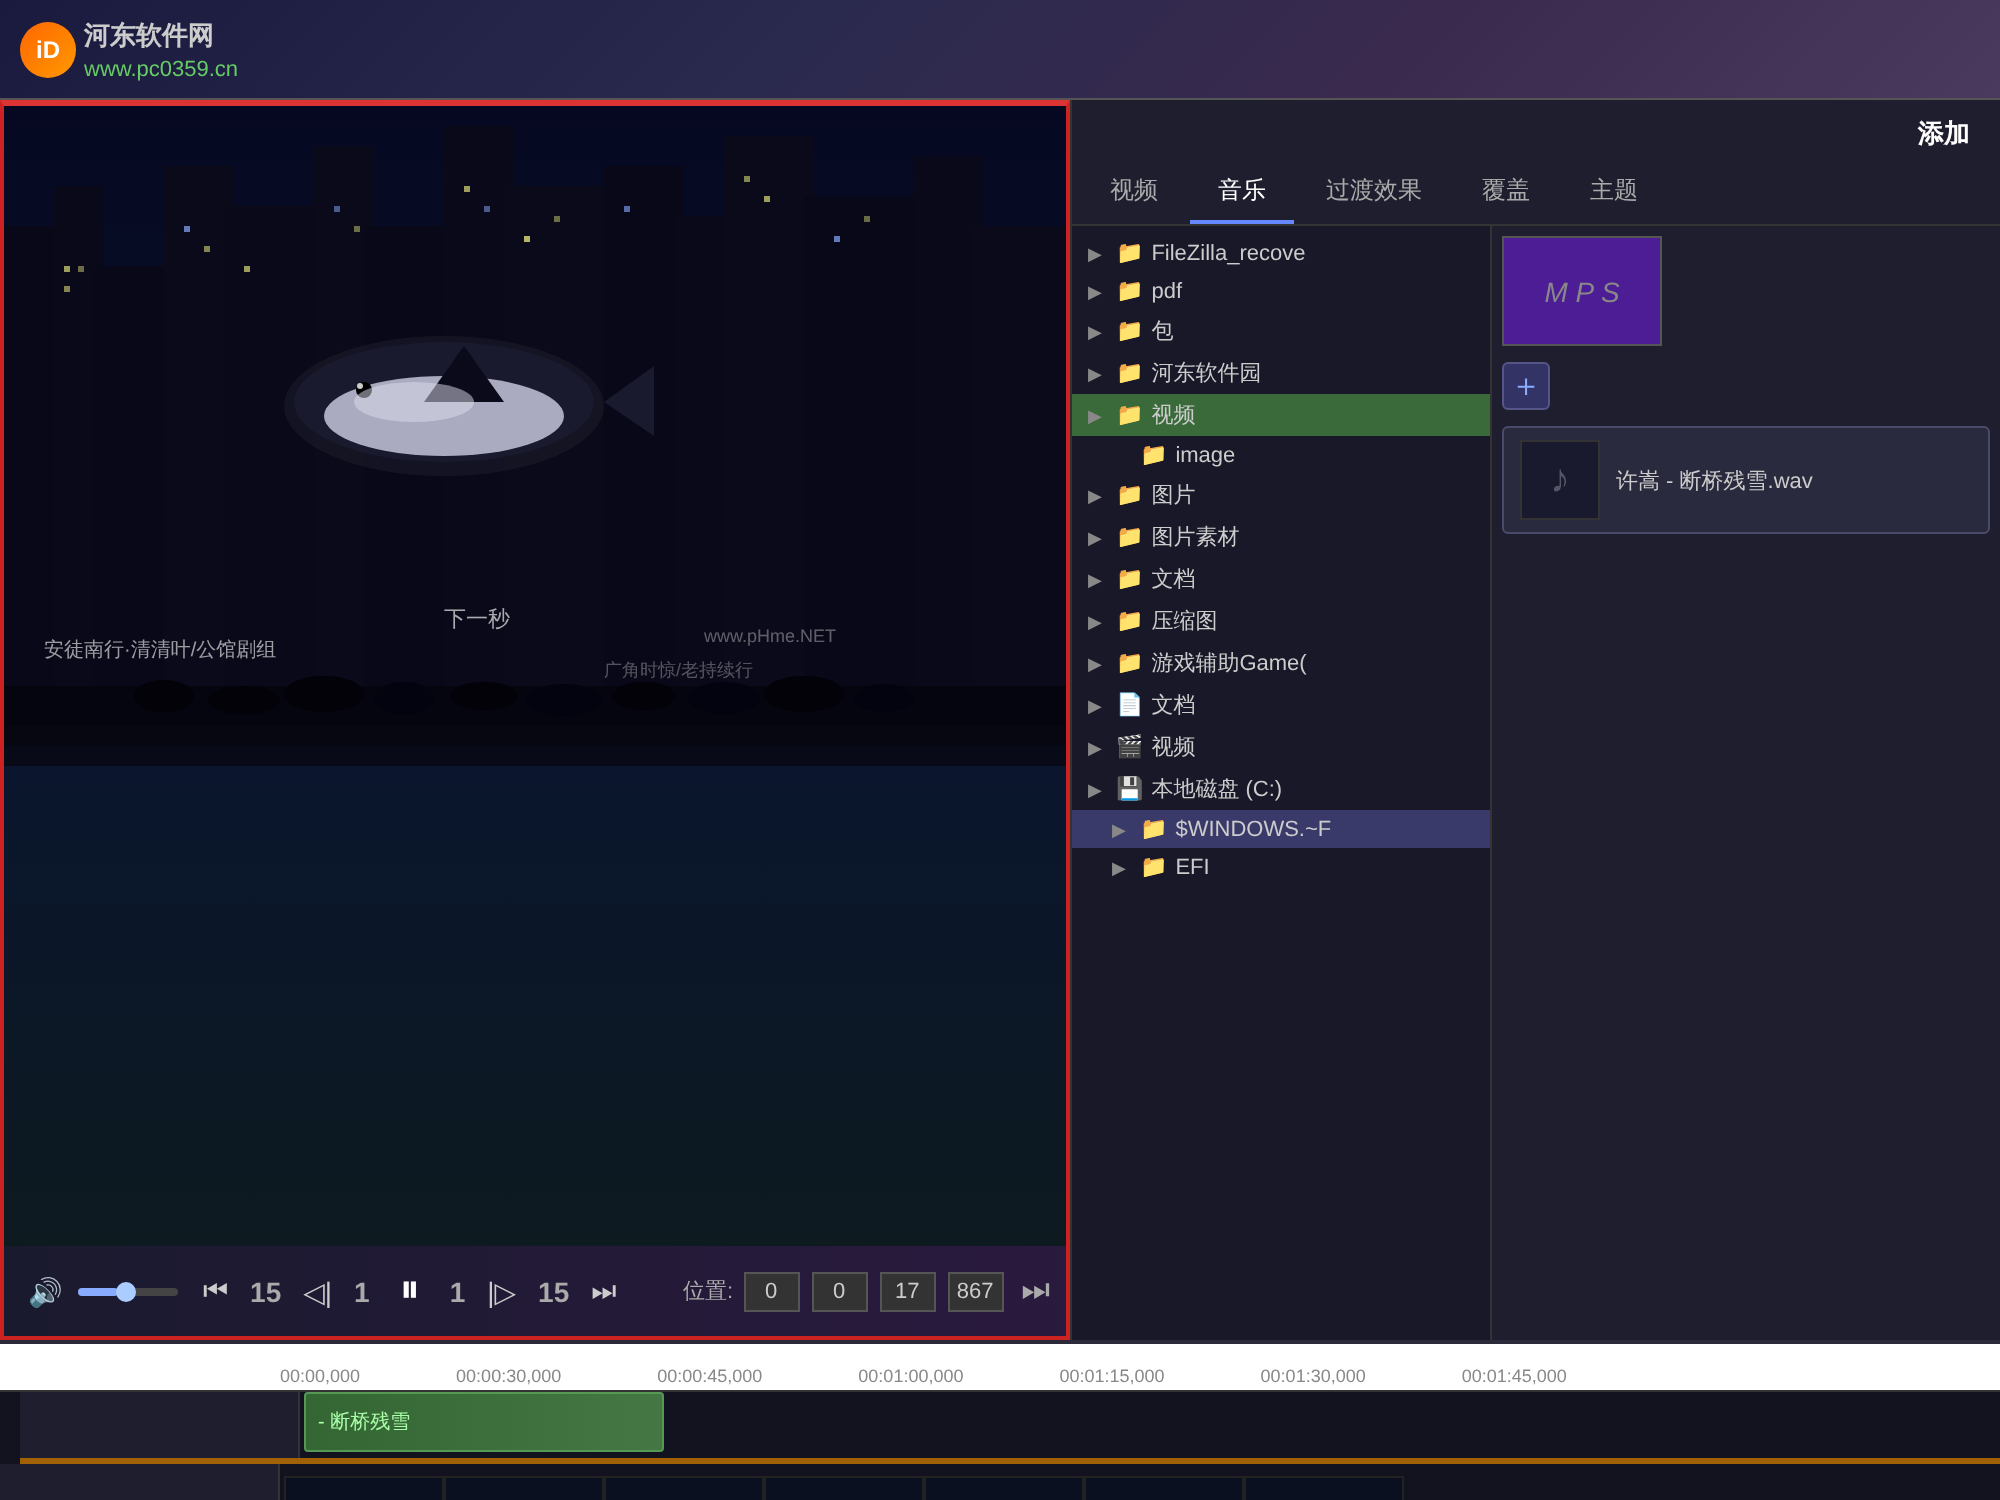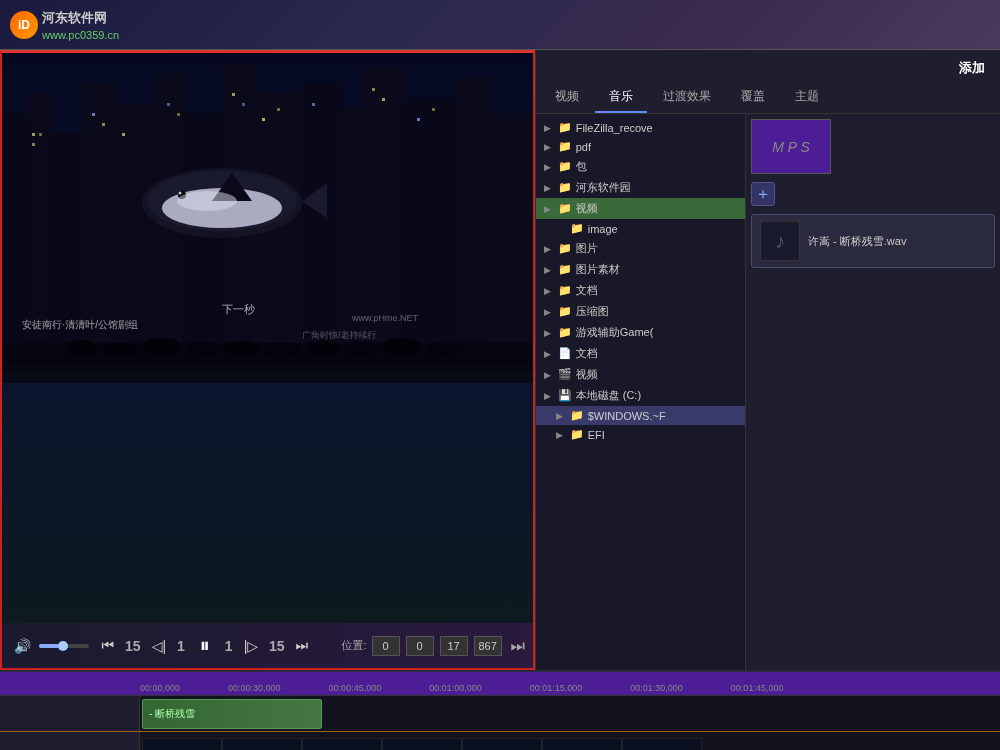--- a/index.html
+++ b/index.html
@@ -368,21 +368,21 @@
     #timeline-area {
       height: 210px;
       background: #131320;
       border-top: 2px solid #2a2a3a;
       display: flex;
       flex-direction: column;
     }
 
     #timeline-ruler {
       height: 24px;
-      background: #4c1d95;
+      background: #ffffff;
       border-bottom: 1px solid #333;
       display: flex;
       align-items: flex-end;
       padding: 0 0 2px 140px;
       gap: 0;
       overflow: hidden;
     }
     .ruler-mark {
       color: #888;
       font-size: 9px;
@@ -393,22 +393,23 @@
     #timeline-tracks {
       flex: 1;
       display: flex;
       flex-direction: column;
       overflow: hidden;
     }
 
     #track-row-1 {
       height: 36px;
       display: flex;
-      align-items: center;
-      border-bottom: 1px solid #a16207;
+      align-items: flex-start;
+      border-bottom: 3px solid #a16207;
+      margin-left: 10px;
     }
     #track-row-1 .track-header {
       width: 140px;
       background: #1e1e2e;
       height: 100%;
       display: flex;
       align-items: center;
       padding: 0 8px;
       border-right: 1px solid #333;
     }

